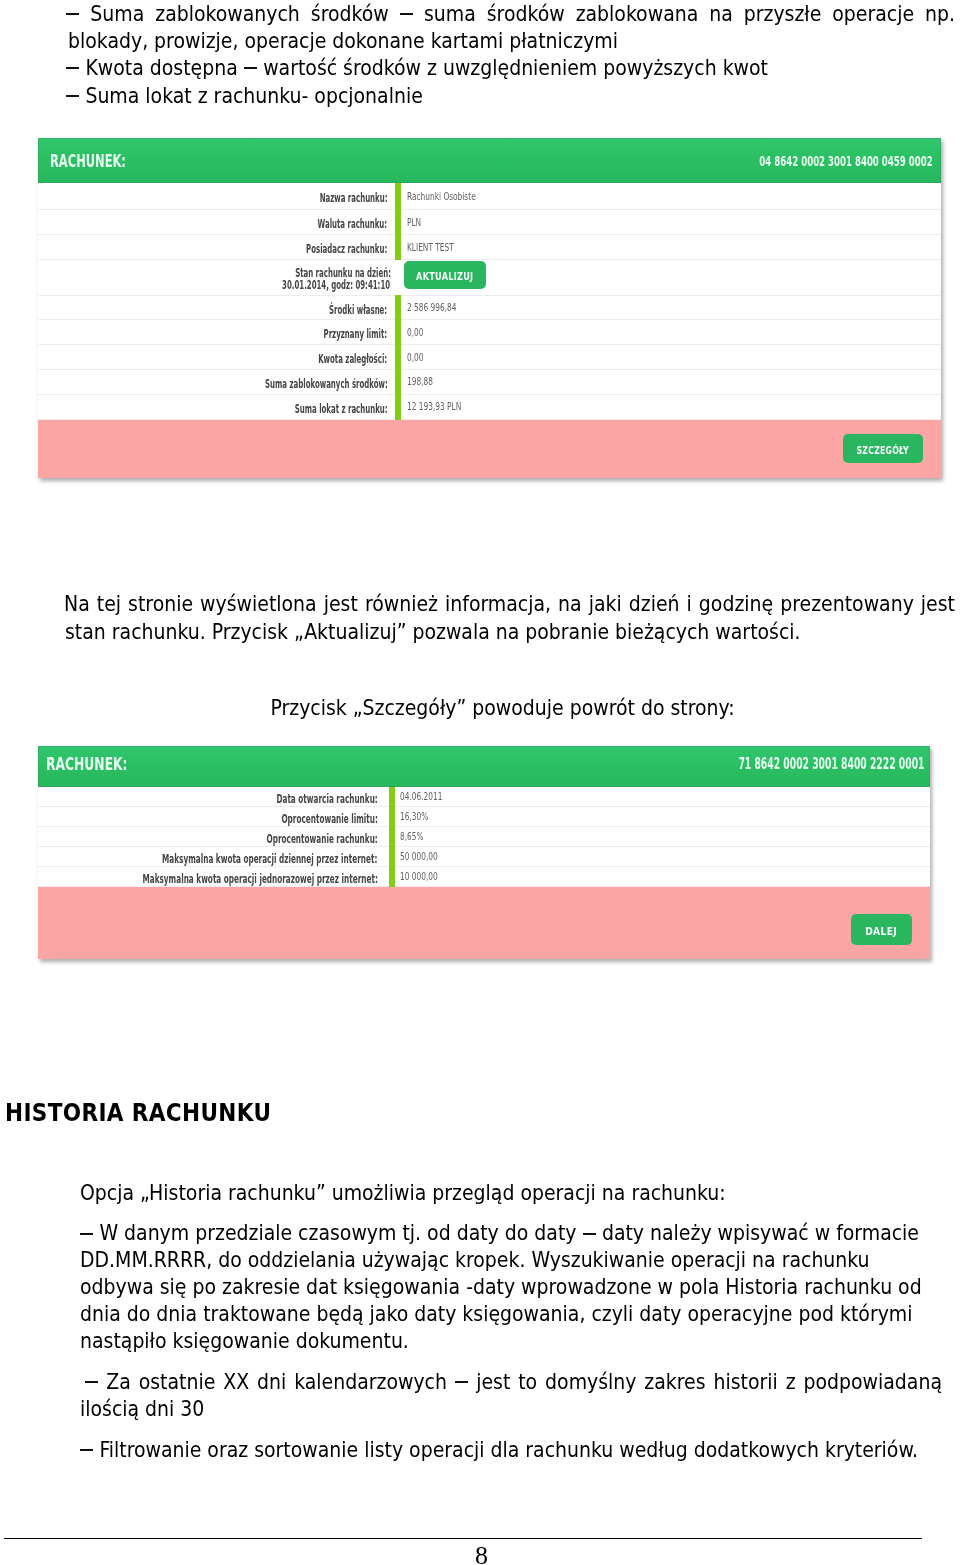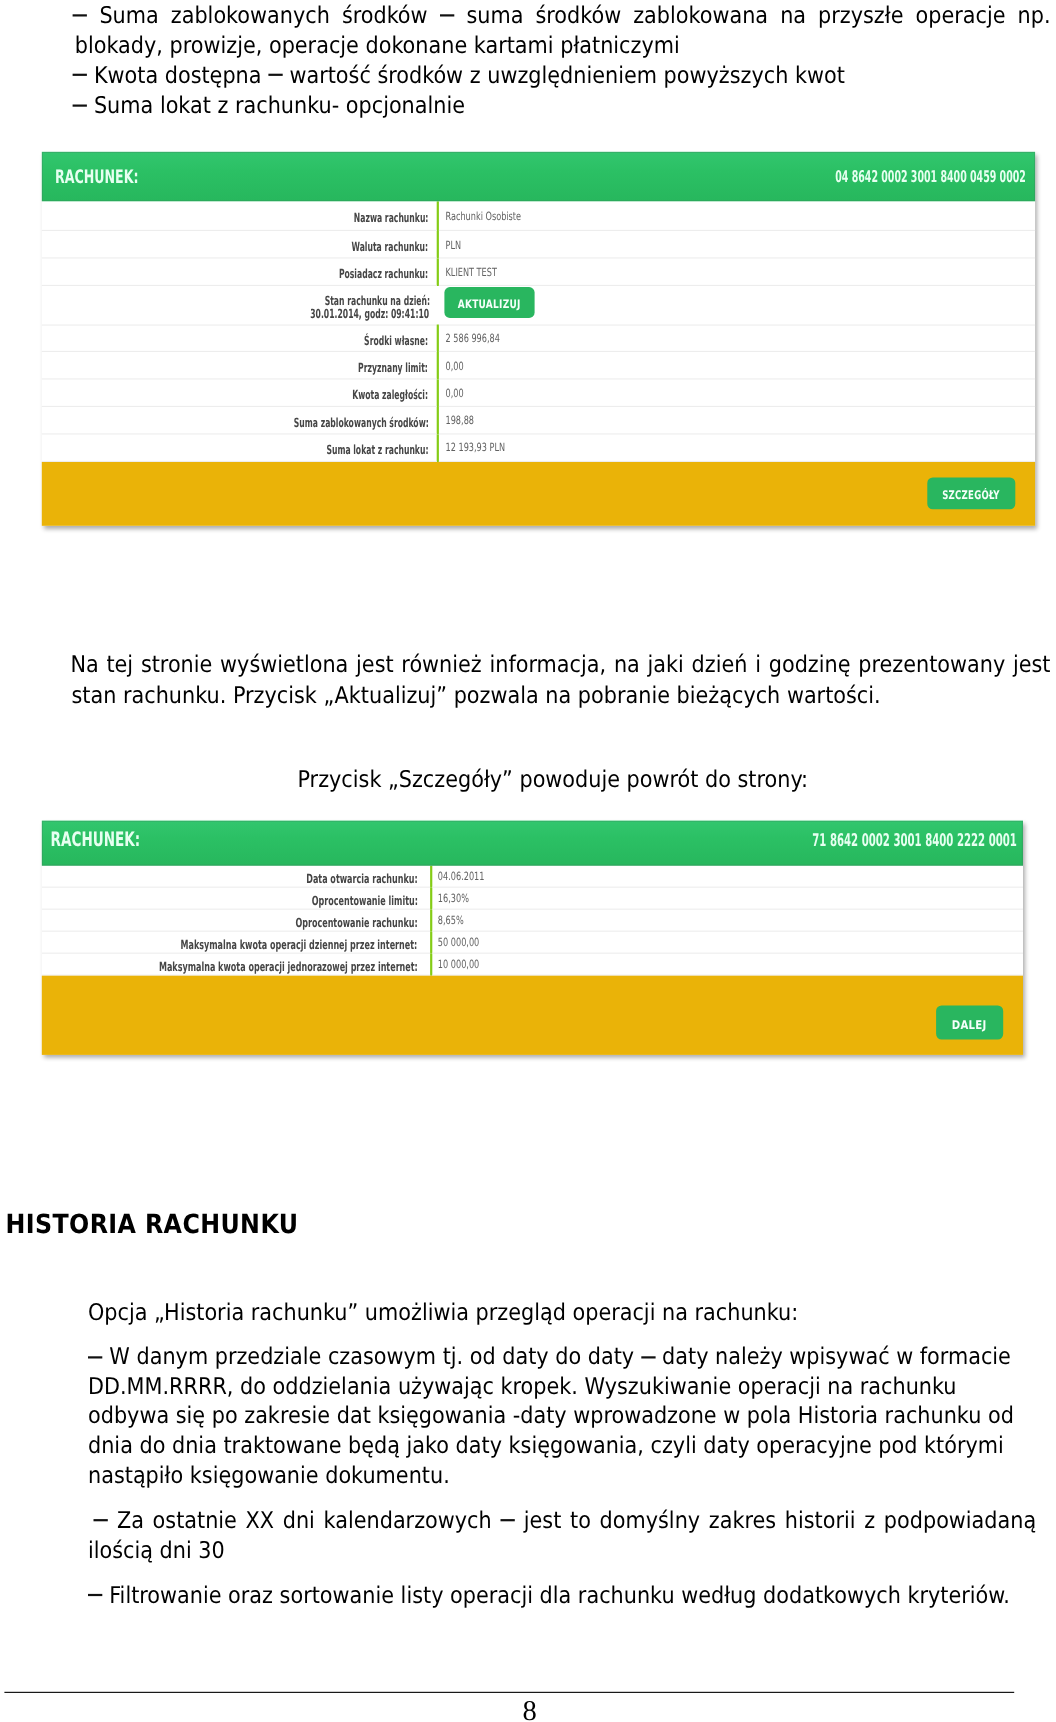--- a/index.html
+++ b/index.html
@@ -42,21 +42,21 @@
                display:block;}
   .shot-hdr .t,.shot-hdr .n{line-height:1;white-space:nowrap;}
   .shot-hdr .t i{font-style:normal;display:inline-block;transform:scaleX(0.75);transform-origin:left center;}
   .shot-hdr .n{position:absolute;right:8px;top:16px;font-size:14.8px;font-weight:bold;color:#e6fff0;display:block;}
   .shot-hdr .n i{font-style:normal;display:inline-block;transform:scaleX(0.645);transform-origin:right center;}
   table.rows{border-collapse:collapse;width:100%;table-layout:fixed;}
   table.rows td{padding:0;vertical-align:middle;box-sizing:border-box;}
   table.rows tr{border-bottom:1px solid #ededed;height:24.8px;}
   table.rows tr.btnrow{height:35.7px;}
   table.rows td.lab{text-align:right;padding:0 7.5px 0 0;width:360px;line-height:10.9px;}
-  table.rows td.val{text-align:left;padding-left:5.5px;border-left:2px solid #84cc16;}
+  table.rows td.val{text-align:left;padding-left:5.5px;border-left:6px solid #84cc16;}
   td.lab span{display:inline-block;transform:scaleX(0.675);transform-origin:right center;
               font-size:11.5px;font-weight:bold;color:#454545;line-height:11px;white-space:nowrap;
               position:relative;top:2px;}
   td.val span.v{display:inline-block;transform:scaleX(0.80);transform-origin:left center;
               font-size:10.3px;color:#626262;line-height:11px;white-space:nowrap;
               position:relative;top:-2px;}
   tr.btnrow td.val{border-left:none;}
   .btn{display:inline-block;background:#29b65f;color:#f5fffa;border-radius:4px;
        text-align:center;overflow:hidden;}
   .btn span{display:inline-block;transform-origin:center center;font-weight:bold;
@@ -70,21 +70,21 @@
   #shot2 .shot-hdr .t{top:9px;left:8px;font-size:18px;}
   #shot2 .shot-hdr .t i{transform:scaleX(0.76);}
   #shot2 .shot-hdr .n{top:10px;right:6px;font-size:15.9px;}
   #shot2 table.rows tr{height:16px;}
   #shot2 table.rows td.lab{width:354px;padding-right:11.5px;}
   #shot2 table.rows td.lab span{transform:scaleX(0.705);}
   #shot2 table.rows td.val{padding-left:5px;}
   #shot2 .shot-foot{height:72px;}
   #shot2 #btn-dalej{top:27px;height:31px;line-height:31px;width:61px;right:18px;}
   #btn-dalej{right:18px;top:14px;}
-  .shot-foot{height:58px;background:#eab308;position:relative;}
+  .shot-foot{height:58px;background:#fca5a5;position:relative;}
   .shot-foot .btn{position:absolute;}
   #btn-szczegoly{width:80px;height:29px;line-height:29px;right:18px;top:14px;border-radius:5px;}
   #btn-szczegoly span{font-size:10.8px;transform:scaleX(0.80);letter-spacing:0.3px;}
   #btn-dalej{width:56px;height:29px;line-height:29px;right:18px;top:14px;border-radius:5px;}
   #btn-dalej span{font-size:11px;transform:scaleX(0.93);letter-spacing:0.3px;}
   .rowbtn{width:82px;height:28px;line-height:28px;border-radius:5px;}
   .rowbtn span{font-size:10.7px;transform:scaleX(0.85);letter-spacing:0.3px;}
   .footer-rule{left:4px;top:1538px;width:918px;height:0;border-top:1.6px solid #000;}
   .pageno{left:0;top:1543px;width:963px;text-align:center;line-height:1;
           font-family:"Liberation Serif",serif;font-size:26px;}

